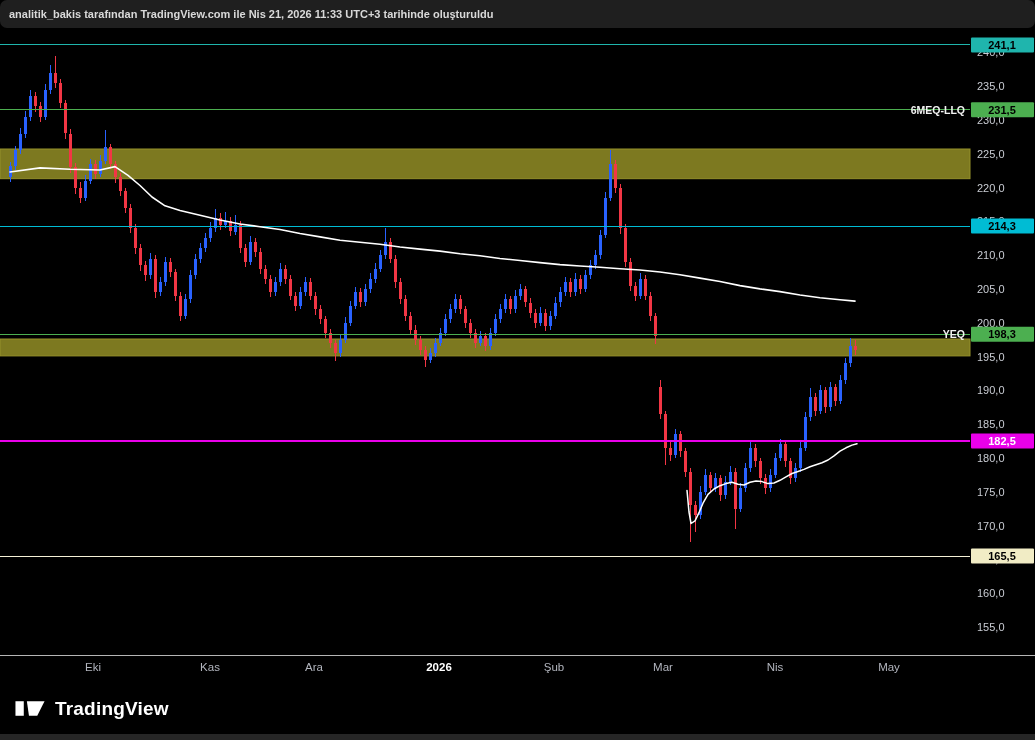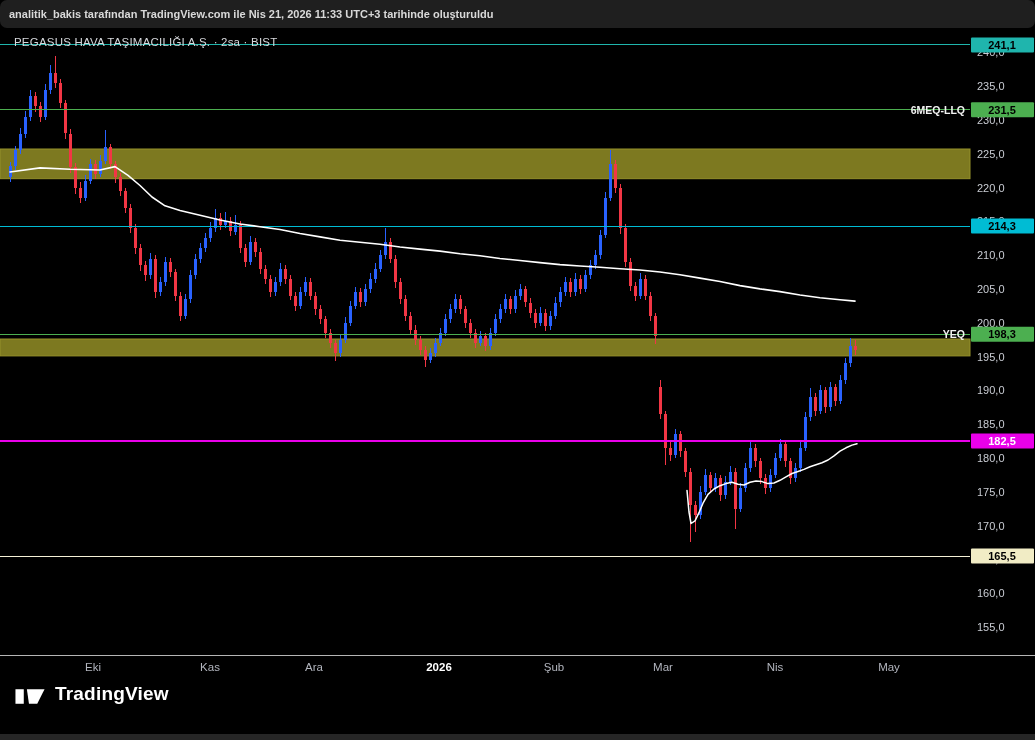--- a/index.html
+++ b/index.html
@@ -16,21 +16,21 @@
     border-radius:7px;
   }
   .chart-area{position:absolute;top:28px;left:0;width:1035px;height:655px;}
   #chart-svg{display:block;}
   .chart-title{
     position:absolute;top:8px;left:14px;
     font-size:11.5px;color:#d6d8dc;letter-spacing:.2px;white-space:nowrap;
   }
   .footer{
     position:absolute;top:683px;left:0;width:1035px;height:51px;
-    display:flex;align-items:flex-start;padding-left:14px;box-sizing:border-box;background:#000;
+    display:flex;align-items:center;padding-left:14px;box-sizing:border-box;background:#000;
   }
   .tv-logo svg{display:block;}
   .tv-brand{color:#fff;font-size:19px;font-weight:700;margin-left:9px;letter-spacing:.2px;}
   .bottomstrip{position:absolute;top:734px;left:0;width:1035px;height:6px;background:#262626;}
 </style>
 </head>
 <body>
 
 <div class="topbar">
   <span>analitik_bakis tarafından TradingView.com ile Nis 21, 2026 11:33 UTC+3 tarihinde oluşturuldu</span>
@@ -433,21 +433,20 @@
         <text x="1002" y="202.0" text-anchor="middle" font-size="11" font-weight="600" fill="#000000">214,3</text>
         <text x="965" y="309.9" text-anchor="end" font-size="10.5" font-weight="600" fill="#f2f2f2">YEQ</text>
         <rect x="971" y="298.7" width="63" height="15" rx="1" fill="#4caf50"></rect>
         <text x="1002" y="310.1" text-anchor="middle" font-size="11" font-weight="600" fill="#000000">198,3</text>
         <rect x="971" y="405.5" width="63" height="15" rx="1" fill="#ea00ea"></rect>
         <text x="1002" y="416.9" text-anchor="middle" font-size="11" font-weight="600" fill="#ffffff">182,5</text>
         <rect x="971" y="520.5" width="63" height="15" rx="1" fill="#f1ecc5"></rect>
         <text x="1002" y="531.9" text-anchor="middle" font-size="11" font-weight="600" fill="#000000">165,5</text>
       </g>
     </svg>
-  <div class="chart-title">PEGASUS HAVA TAŞIMACILIĞI A.Ş. · 2sa · BIST</div>
 </div>
 
 <div class="footer">
   <span class="tv-logo">
     <svg width="32" height="27" viewBox="0 0 30 26">
       <rect x="1" y="6" width="8" height="14" fill="#ffffff"></rect>
       <polygon points="12,6 29,6 22,20 14,20" fill="#ffffff"></polygon>
     </svg>
   </span>
   <span class="tv-brand">TradingView</span>

